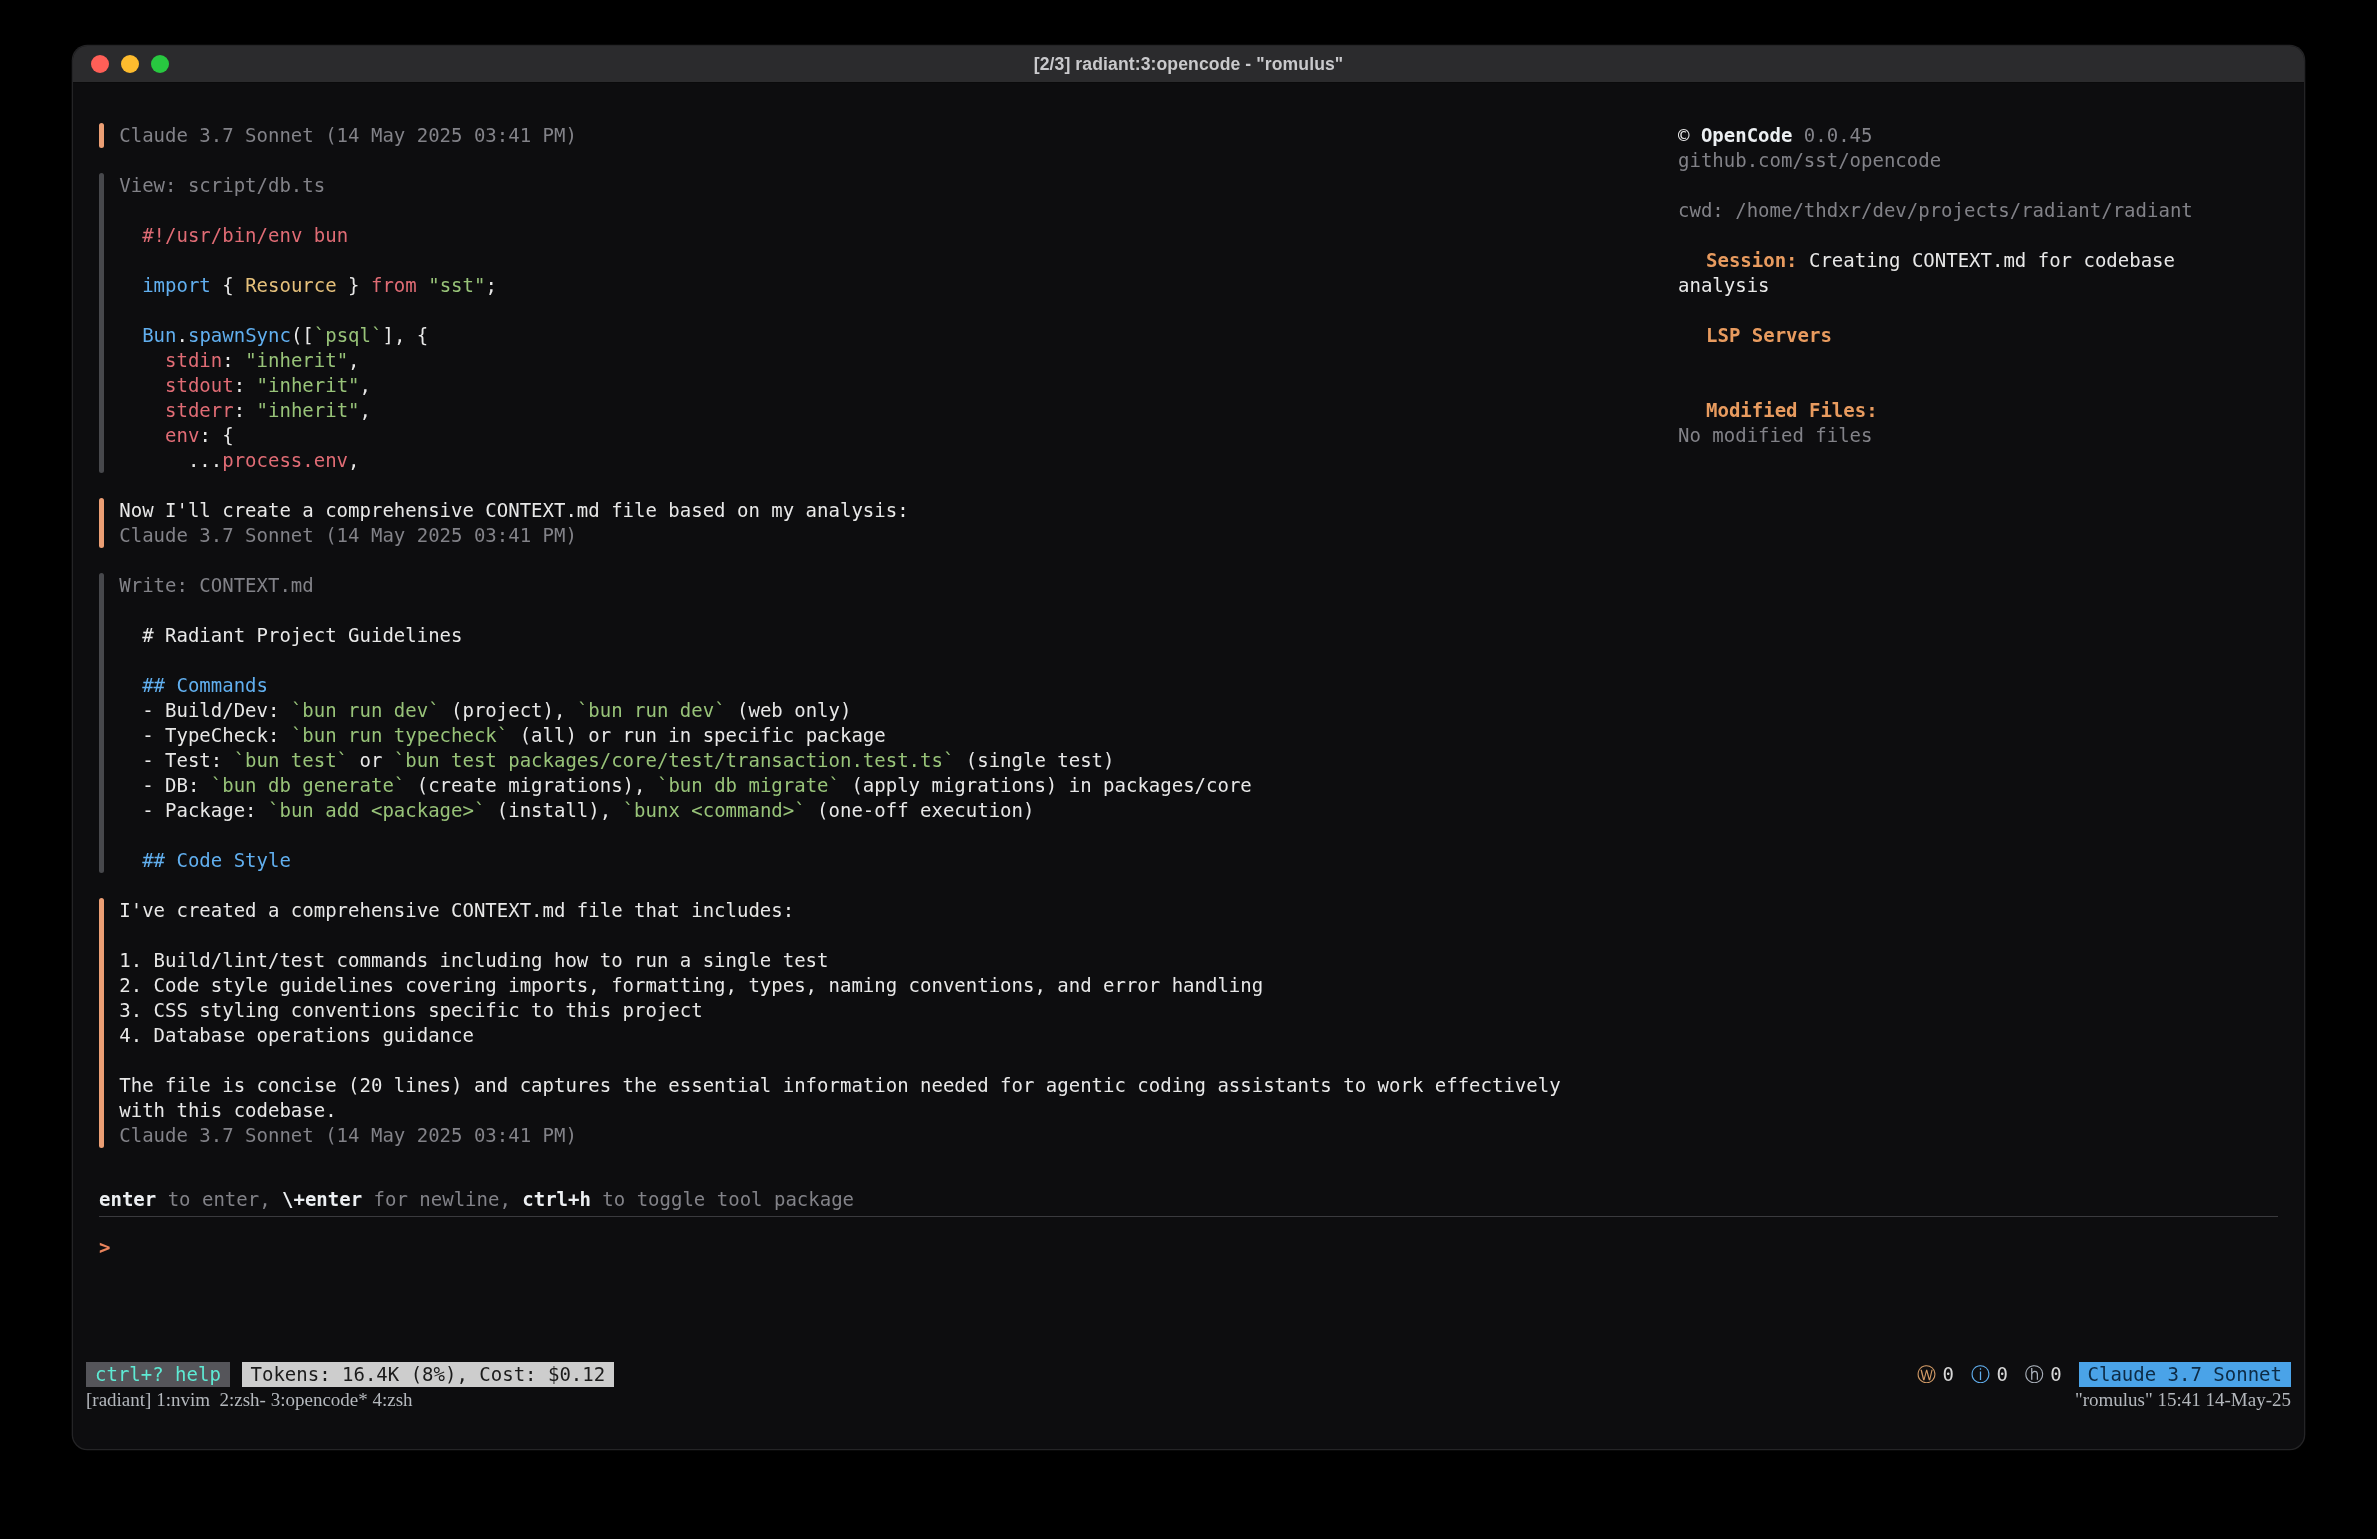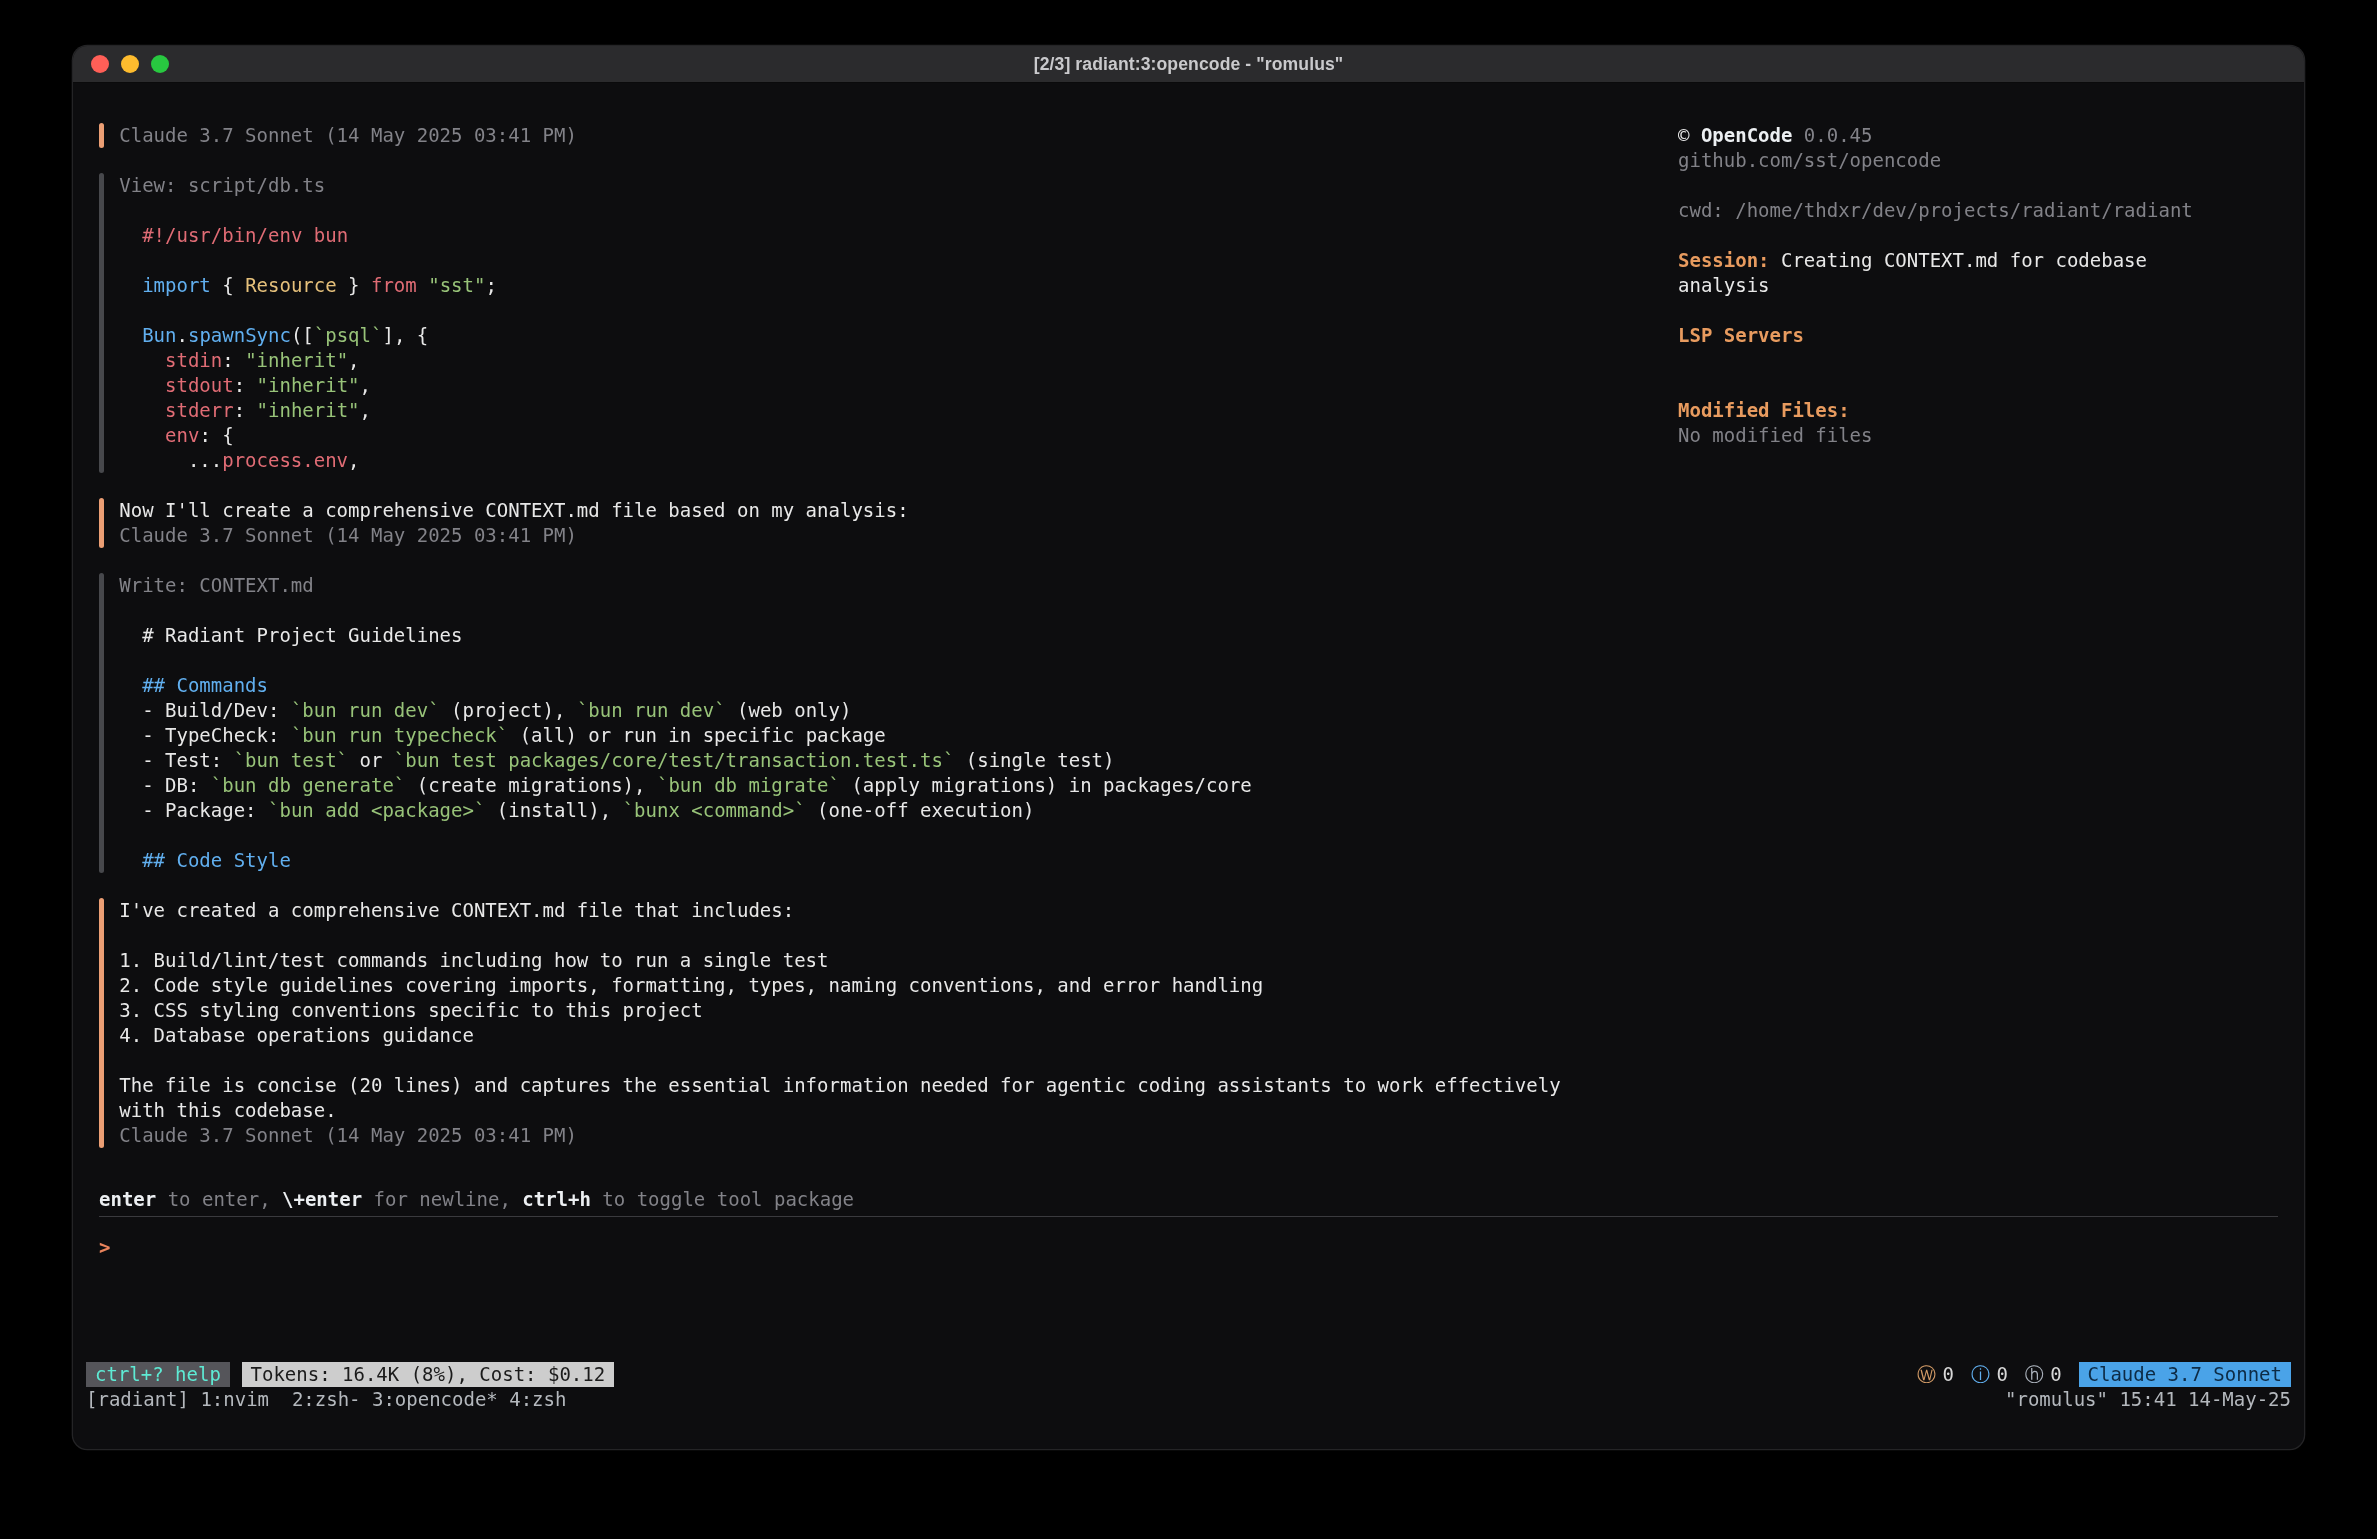--- a/index.html
+++ b/index.html
@@ -37,21 +37,21 @@
   .sidebar { flex:0 0 600px; width:600px; }
   .block { display:flex; margin-bottom:25px; }
   .bar { width:4.6px; border-radius:2.6px; flex:0 0 auto; margin-right:15.7px; }
   .bar.orange { background:#eb9e74; }
   .bar.gray { background:#47484c; }
   .lines { white-space:pre; min-width:0; }
   .line { height:25px; }
   .w  { color:#e8e8e8; }
   .g  { color:#828288; }
   .wb { color:#eceff2; font-weight:bold; }
-  .ob { color:#e89b5f; font-weight:bold; }
+  .ob { color:#e89b5f; font-weight:bold;margin-left:28px; }
   .red    { color:#e06c75; }
   .blue   { color:#61afef; }
   .green  { color:#98c379; }
   .yellow { color:#e5c07b; }
   .help-row { flex:0 0 auto; height:25px; padding:0 26px; }
   .divider { flex:0 0 auto; height:1.3px; background:#3a3a3e; margin:3.9px 26px 0 26px; }
   .prompt-area { flex:0 0 auto; height:145px; padding:18px 26px 0 26px; }
   .prompt-caret { color:#e8835c; font-weight:bold; }
   .statusbar {
     flex:0 0 auto; height:25px; display:flex; align-items:center;
@@ -62,21 +62,21 @@
   .tokens-badge { background:#cdcdcd; color:#1b1b1b; }
   .model-badge  { background:#4aa3e8; color:#0d2b45; font-weight:normal; }
   .sb-spacer { flex:1; }
   .diag { display:inline-flex; align-items:center; gap:6.5px; margin-right:5.2px; }
   .d-icon.warn { color:#d19a66; }
   .d-icon.info { color:#61afef; }
   .d-icon.hint { color:#aab1bb; }
   .d-count { color:#d8d8d8; }
   .tmuxbar {
     flex:0 0 auto; height:25px; display:flex; 
-    justify-content:space-between; padding:0 13px; color:#b4b8bd; white-space:pre;
+    justify-content:space-between; padding:0 13px; color:#b4b8bd; white-space:pre;font-family:Liberation Serif, serif;
   }
 </style>
 </head>
 <body>
 
 <div class="window">
   <div class="titlebar">
     <div class="lights">
       <span class="light l-red"></span>
       <span class="light l-yellow"></span>

